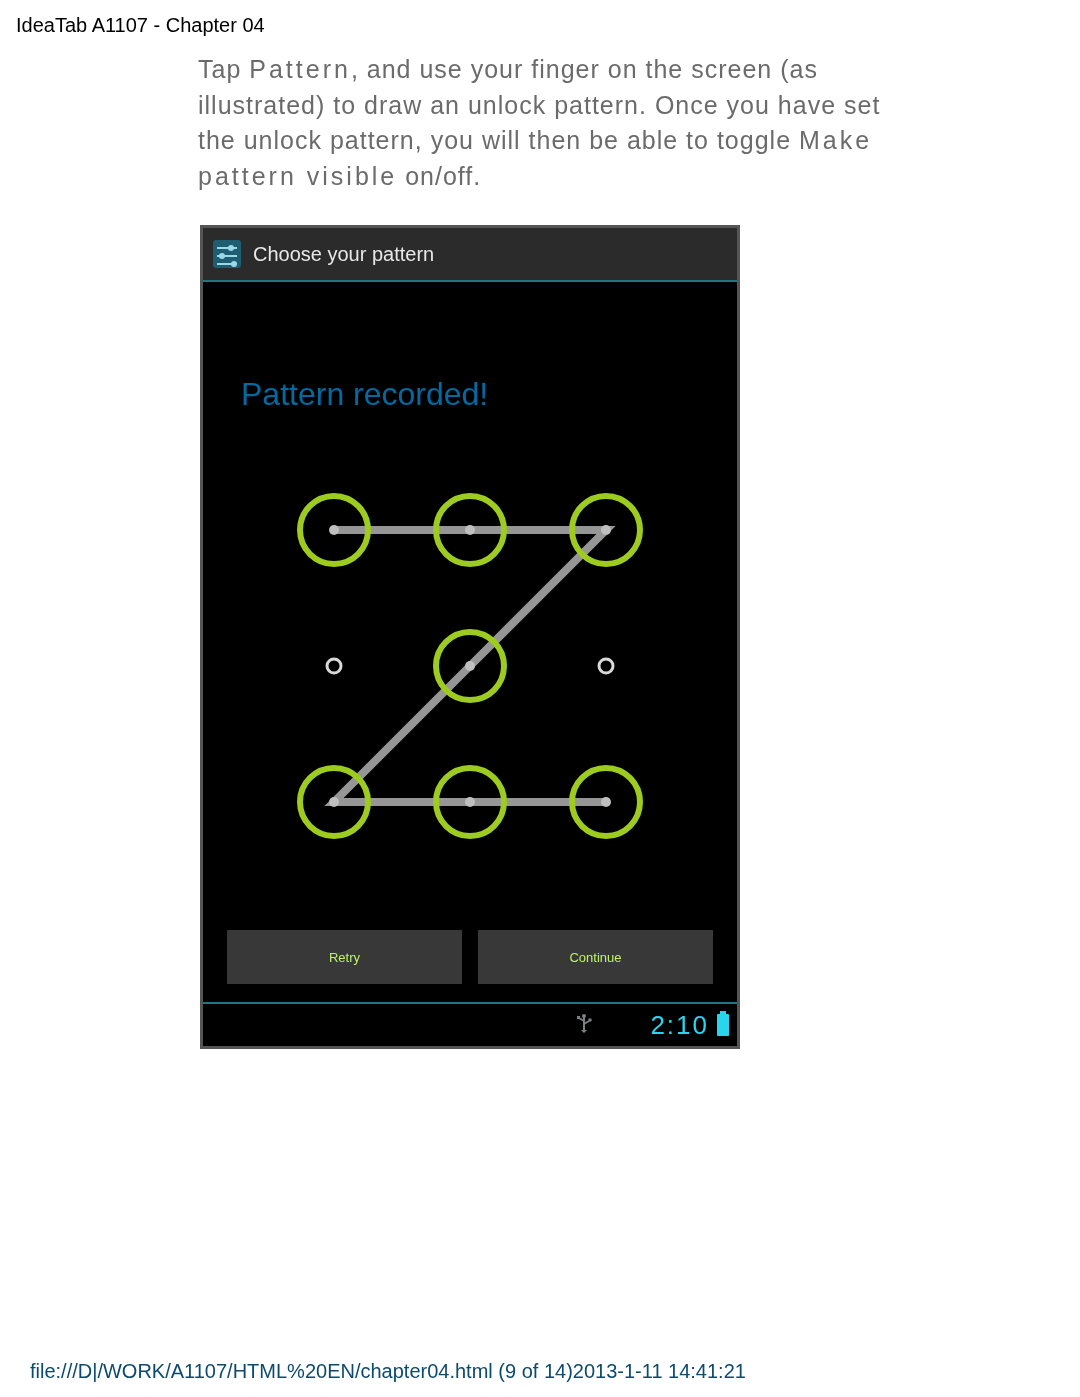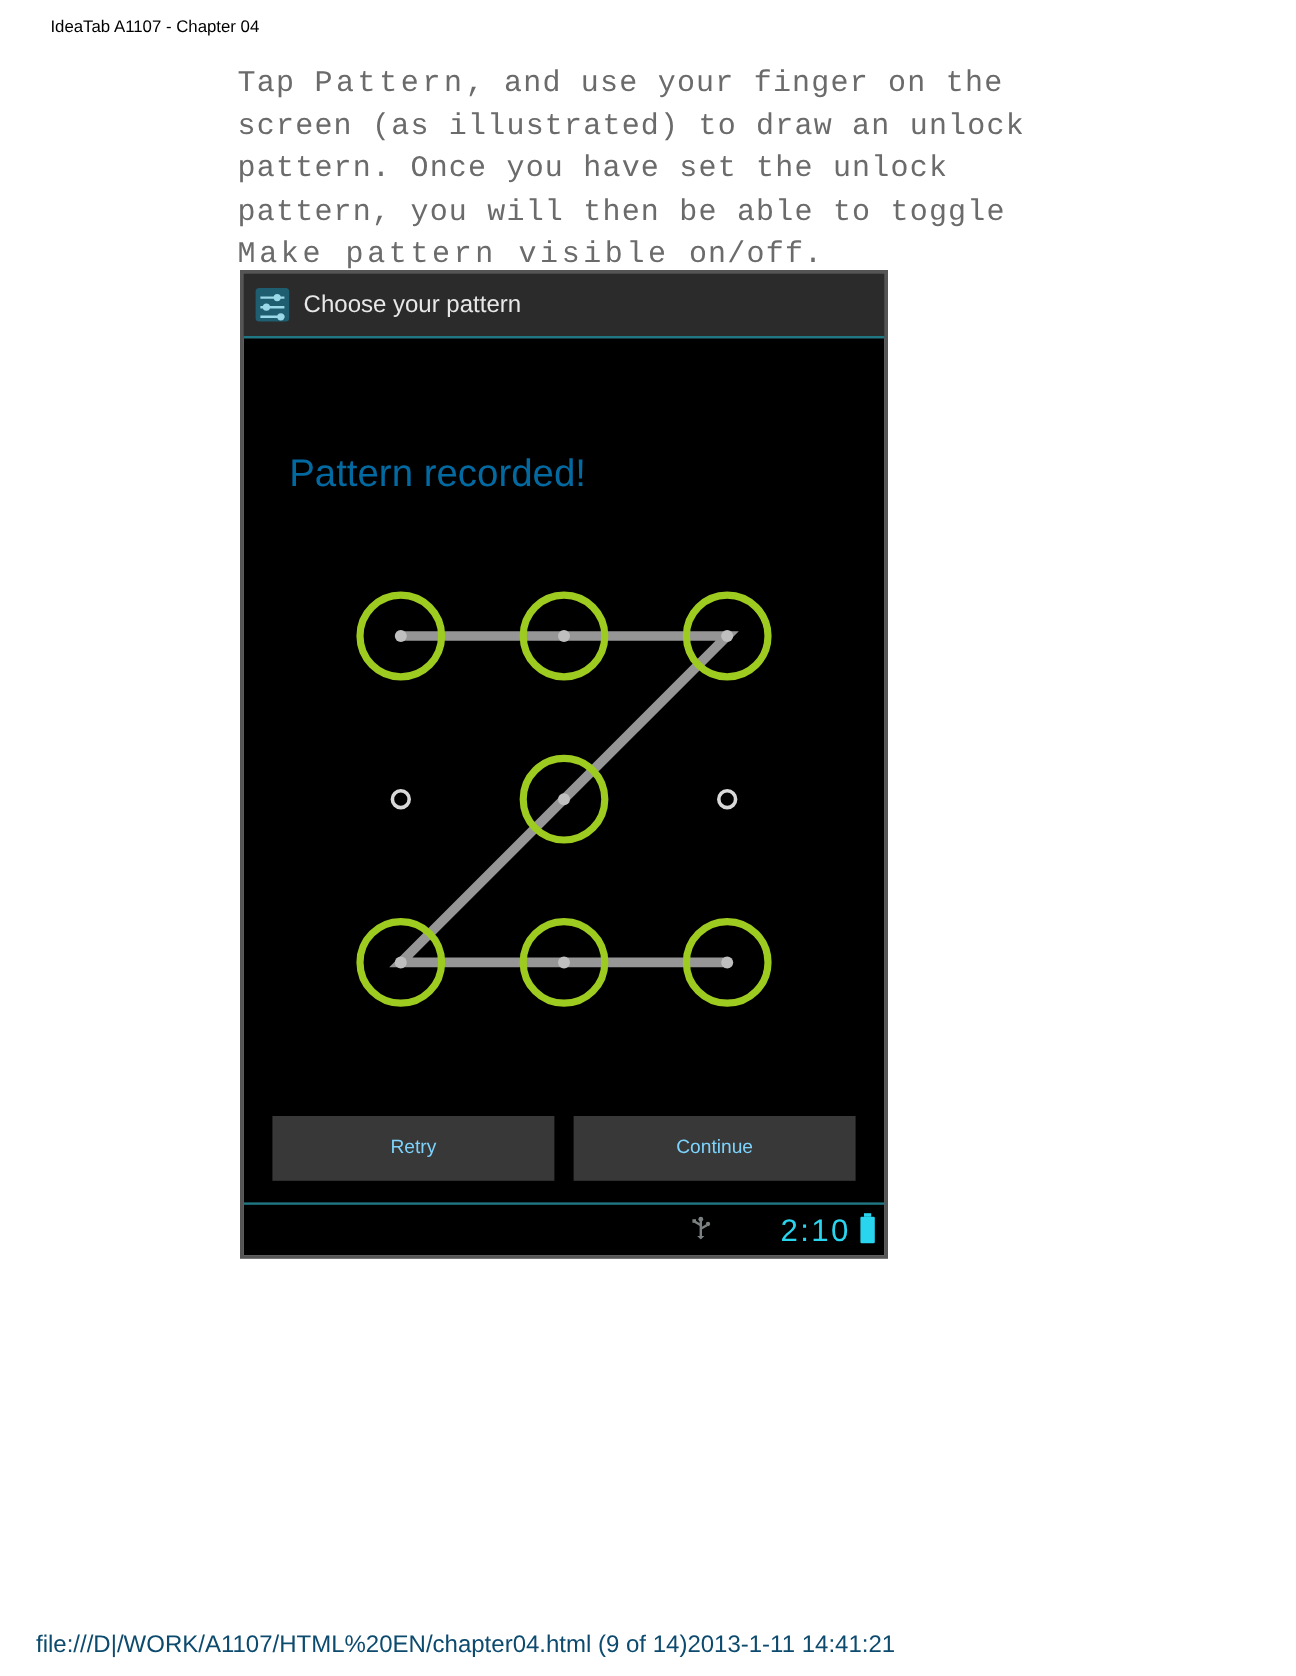--- a/index.html
+++ b/index.html
@@ -1,31 +1,31 @@
 <!DOCTYPE html>
 <html><head>
 <meta charset="utf-8">
 <style>
   html,body{margin:0;padding:0;background:#fff;font-family:Arial,Helvetica,sans-serif;}
   .page{width:1080px;height:1397px;position:relative;box-sizing:border-box;}
-  .header{position:absolute;top:14px;left:42px;font-size:14px;color:#000;}
-  .instructions{position:absolute;top:52px;left:198px;width:690px;color:#6b6b6b;font-size:25px;line-height:1.42;letter-spacing:1px;font-family:Liberation Mono, monospace;}
+  .header{position:absolute;top:14px;left:16px;font-size:20px;color:#000;}
+  .instructions{position:absolute;top:52px;left:198px;width:690px;color:#6b6b6b;font-size:25px;line-height:1.42;letter-spacing:1px;font-family:Liberation Sans, sans-serif;}
   .instructions .spaced{letter-spacing:3px;}
   .device{position:absolute;top:225px;left:200px;width:540px;height:824px;border:3px solid #555;box-sizing:border-box;}
   .footer{position:absolute;bottom:14px;left:30px;font-size:20px;color:#0c4a6e;}
   
   .device-inner{position:relative;width:100%;height:100%;background:#000;}
   .titlebar{display:flex;align-items:center;height:52px;background:#2b2b2b;border-bottom:2px solid #207784;}
   .settings-icon{width:32px;height:32px;margin:0 10px 0 8px;position:relative;}
   .settings-icon svg{display:block;}
   .titlebar-text{color:#e8e8e8;font-size:20px;}
   .status{position:absolute;top:148px;left:22px;color:#0369a1;font-size:32px;margin-left:16px;}
   .pattern-zone{position:absolute;left:50%;top:260px;transform:translateX(-50%);width:356px;height:356px;}
   .btnrow{position:absolute;left:24px;right:24px;bottom:62px;height:54px;display:flex;}
-  .btn{flex:1;background:#383838;display:flex;align-items:center;justify-content:center;color:#7dd3fc;font-size:16px;}
+  .btn{flex:1;background:#383838;display:flex;align-items:center;justify-content:center;color:#bef264;font-size:13px;}
   .btn+.btn{margin-left:16px;}
   .navbar{position:absolute;left:0;right:0;bottom:0;height:44px;border-top:2px solid #207784;display:flex;align-items:center;justify-content:flex-end;padding:0 8px;box-sizing:border-box;}
   .nav-usb{margin-right:12px;opacity:.8;}
   .clock{color:#29d4ef;font-family:"Segoe UI",Arial,sans-serif;font-size:26px;letter-spacing:2px;margin-right:8px;margin-left:44px;}
   .batt{width:12px;height:22px;background:#29d4ef;border-radius:1px;position:relative;}
   .batt::before{content:"";position:absolute;top:-3px;left:3px;width:6px;height:3px;background:#29d4ef;}
 </style>
 </head>
 <body>
 

